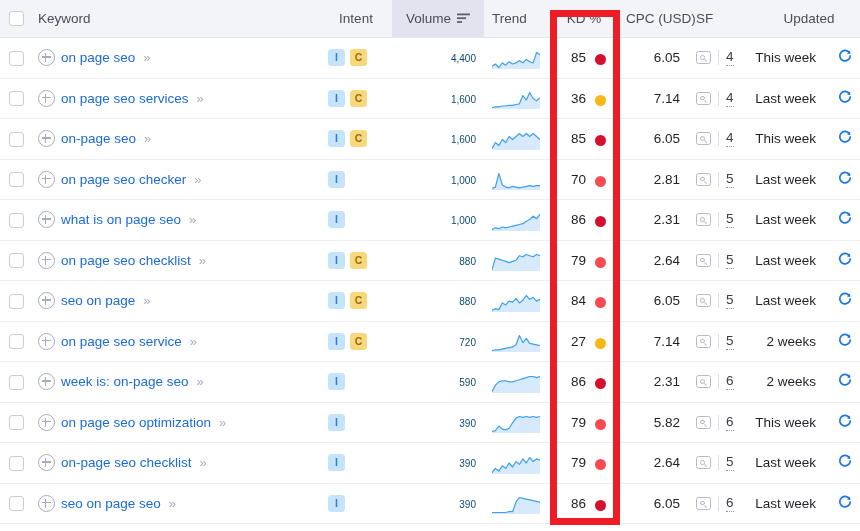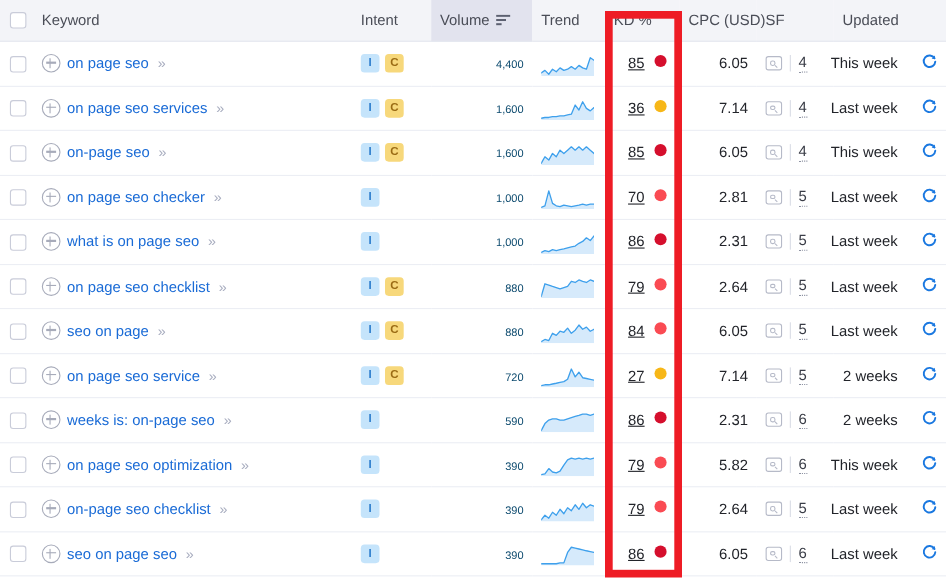--- a/index.html
+++ b/index.html
@@ -48,21 +48,21 @@
     color: #4a4d57;
     padding: 0 8px;
     border-bottom: 1px solid #e4e6ef;
     vertical-align: middle;
     white-space: nowrap;
   }
   thead th.sorted {
     background: #e2e3ee;
   }
   th.ta-l { text-align: left; }
-  th.ta-r { text-align: left; }
+  th.ta-r { text-align: center; }
 
   tbody td {
     height: 39.5px;
     border-bottom: 1px solid #eceef4;
     padding: 0 8px;
     vertical-align: middle;
     white-space: nowrap;
     background: #fff;
   }
   td.ta-r { text-align: right; }
@@ -134,25 +134,24 @@
 
   
   .vol { font-size: 10px; color: #0c4a6e; }
 
   
   .spark { display: block; }
 
   
   .kd-wrap {
     display: flex;
-    align-items: flex-start;
+    align-items: flex-end;
     justify-content: flex-end;
     gap: 9px;
     padding-right: 4px;
-    text-decoration: underline;
   }
   .kd-num { font-size: 13.5px; }
   .kd-dot {
     width: 11px; height: 11px;
     border-radius: 50%;
     display: inline-block;
     flex: 0 0 11px;
   }
 
   
@@ -626,21 +625,21 @@
                   <path d="M13.6 1.6 L13.9 5.3 L10.2 5.0 Z" fill="#1a78e0"></path>
                 </svg></span>
             </span>
           </td>
         </tr>
         <tr>
           <td class="cell-check"><span class="cb"></span></td>
           <td>
             <span class="kw-wrap">
               <span class="plus-ic"></span>
-              <a class="kw-link">weeks is: on-page seo</a>
+              <a class="kw-link">week is: on-page seo</a>
               <span class="chev">»</span>
             </span>
           </td>
           <td>
             <span class="intent-wrap">
               <span class="badge i">I</span>
             </span>
           </td>
           <td class="ta-r"><span class="vol">590</span></td>
           <td><span><svg class="spark" width="48" height="22" viewBox="0 0 48 22">

